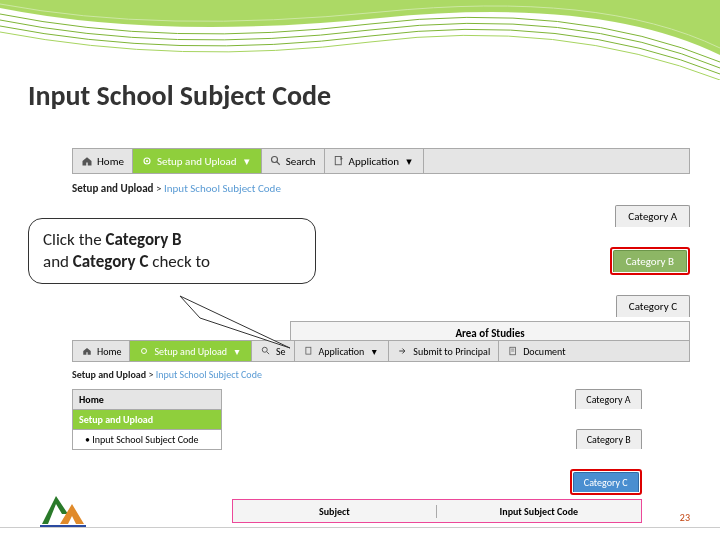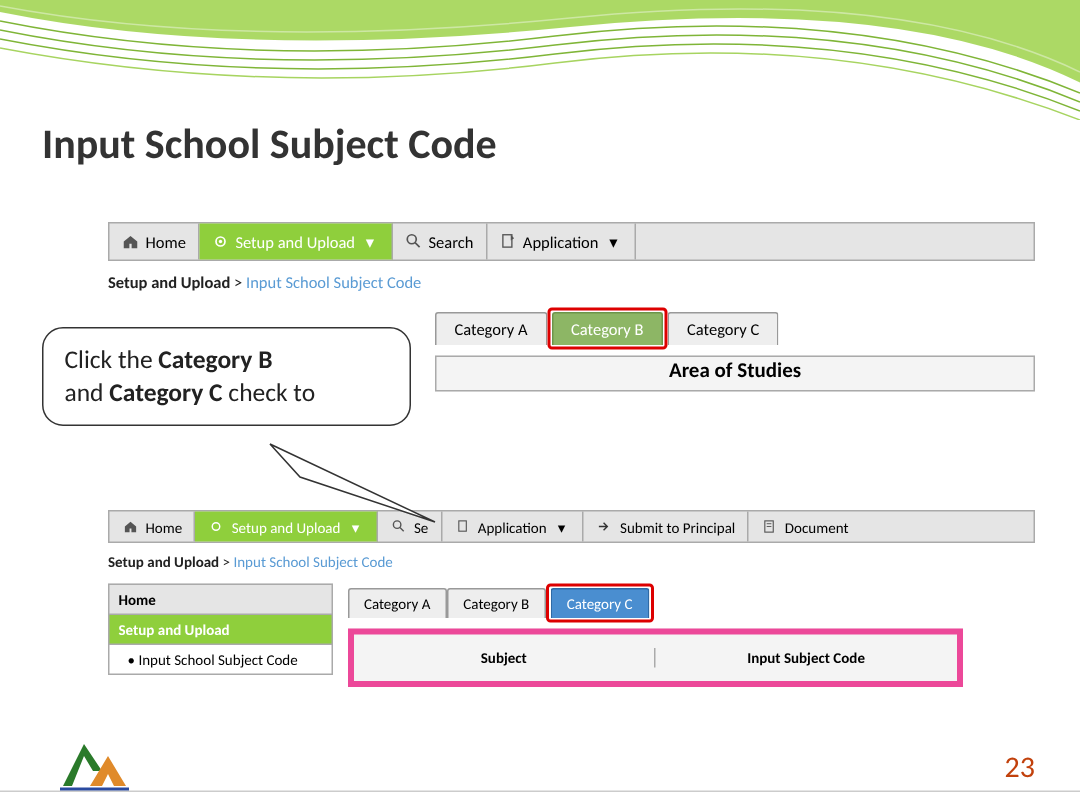--- a/index.html
+++ b/index.html
@@ -79,24 +79,25 @@
   }
   .breadcrumb .current { color: #5a9bd4; }
   .breadcrumb2 {
     font-size: 10px;
     margin-top: 6px;
     color: #222;
   }
   .breadcrumb2 .current { color: #5a9bd4; }
   .tabs-row {
     display: flex;
-    gap: 0;
+    gap: 20px;
     font-size: 11px;
     margin-top: 10px;
-    align-items: center;
+    align-items: flex-end;
+    flex-direction: column;
   }
   .tab {
     padding: 4px 12px;
     border: 1px solid #999;
     background: #eee;
     cursor: pointer;
     border-bottom: none;
     border-radius: 2px 2px 0 0;
   }
   .tab.active {
@@ -111,46 +112,47 @@
   }
   .red-box {
     border: 2px solid #d00;
     border-radius: 3px;
     padding: 1px;
   }
   .table-head {
     display: flex;
     border: 1px solid #aaa;
     background: #f4f4f4;
-    font-size: 14px;
+    font-size: 11px;
     font-weight: bold;
     margin-top: 4px;
     height: 24px;
+    align-items: center;
   }
   .table-head2 {
     display: flex;
-    border: 4px solid #ec4899;
+    border: 1px solid #ec4899;
     background: #f4f4f4;
     font-size: 10px;
     font-weight: bold;
     margin-top: 4px;
-    height: 39px;
+    height: 24px;
     align-items: center;
   }
   .th {
     flex: 1;
     text-align: center;
     border-right: 1px solid #aaa;
   }
   .th:last-child { border-right: none; }
   .callout {
     position: absolute;
     top: 218px;
     left: 28px;
-    width: 246px;
+    width: 288px;
     background: #fff;
     border: 1px solid #333;
     border-radius: 14px;
     padding: 10px 14px;
     font-size: 17px;
     line-height: 1.3;
     color: #222;
     z-index: 5;
   }
   .callout b { font-weight: bold; }
@@ -190,21 +192,21 @@
   .panel2-right {
     display: inline-block;
     vertical-align: top;
     width: 410px;
     margin-left: 6px;
   }
   .page-num {
     position: absolute;
     bottom: 16px;
     right: 30px;
-    font-size: 20px;
+    font-size: 10px;
     color: #c2410c;
   }
   .logo {
     position: absolute;
     bottom: 10px;
     left: 38px;
     width: 50px;
     height: 40px;
   }
   .bottom-line {

